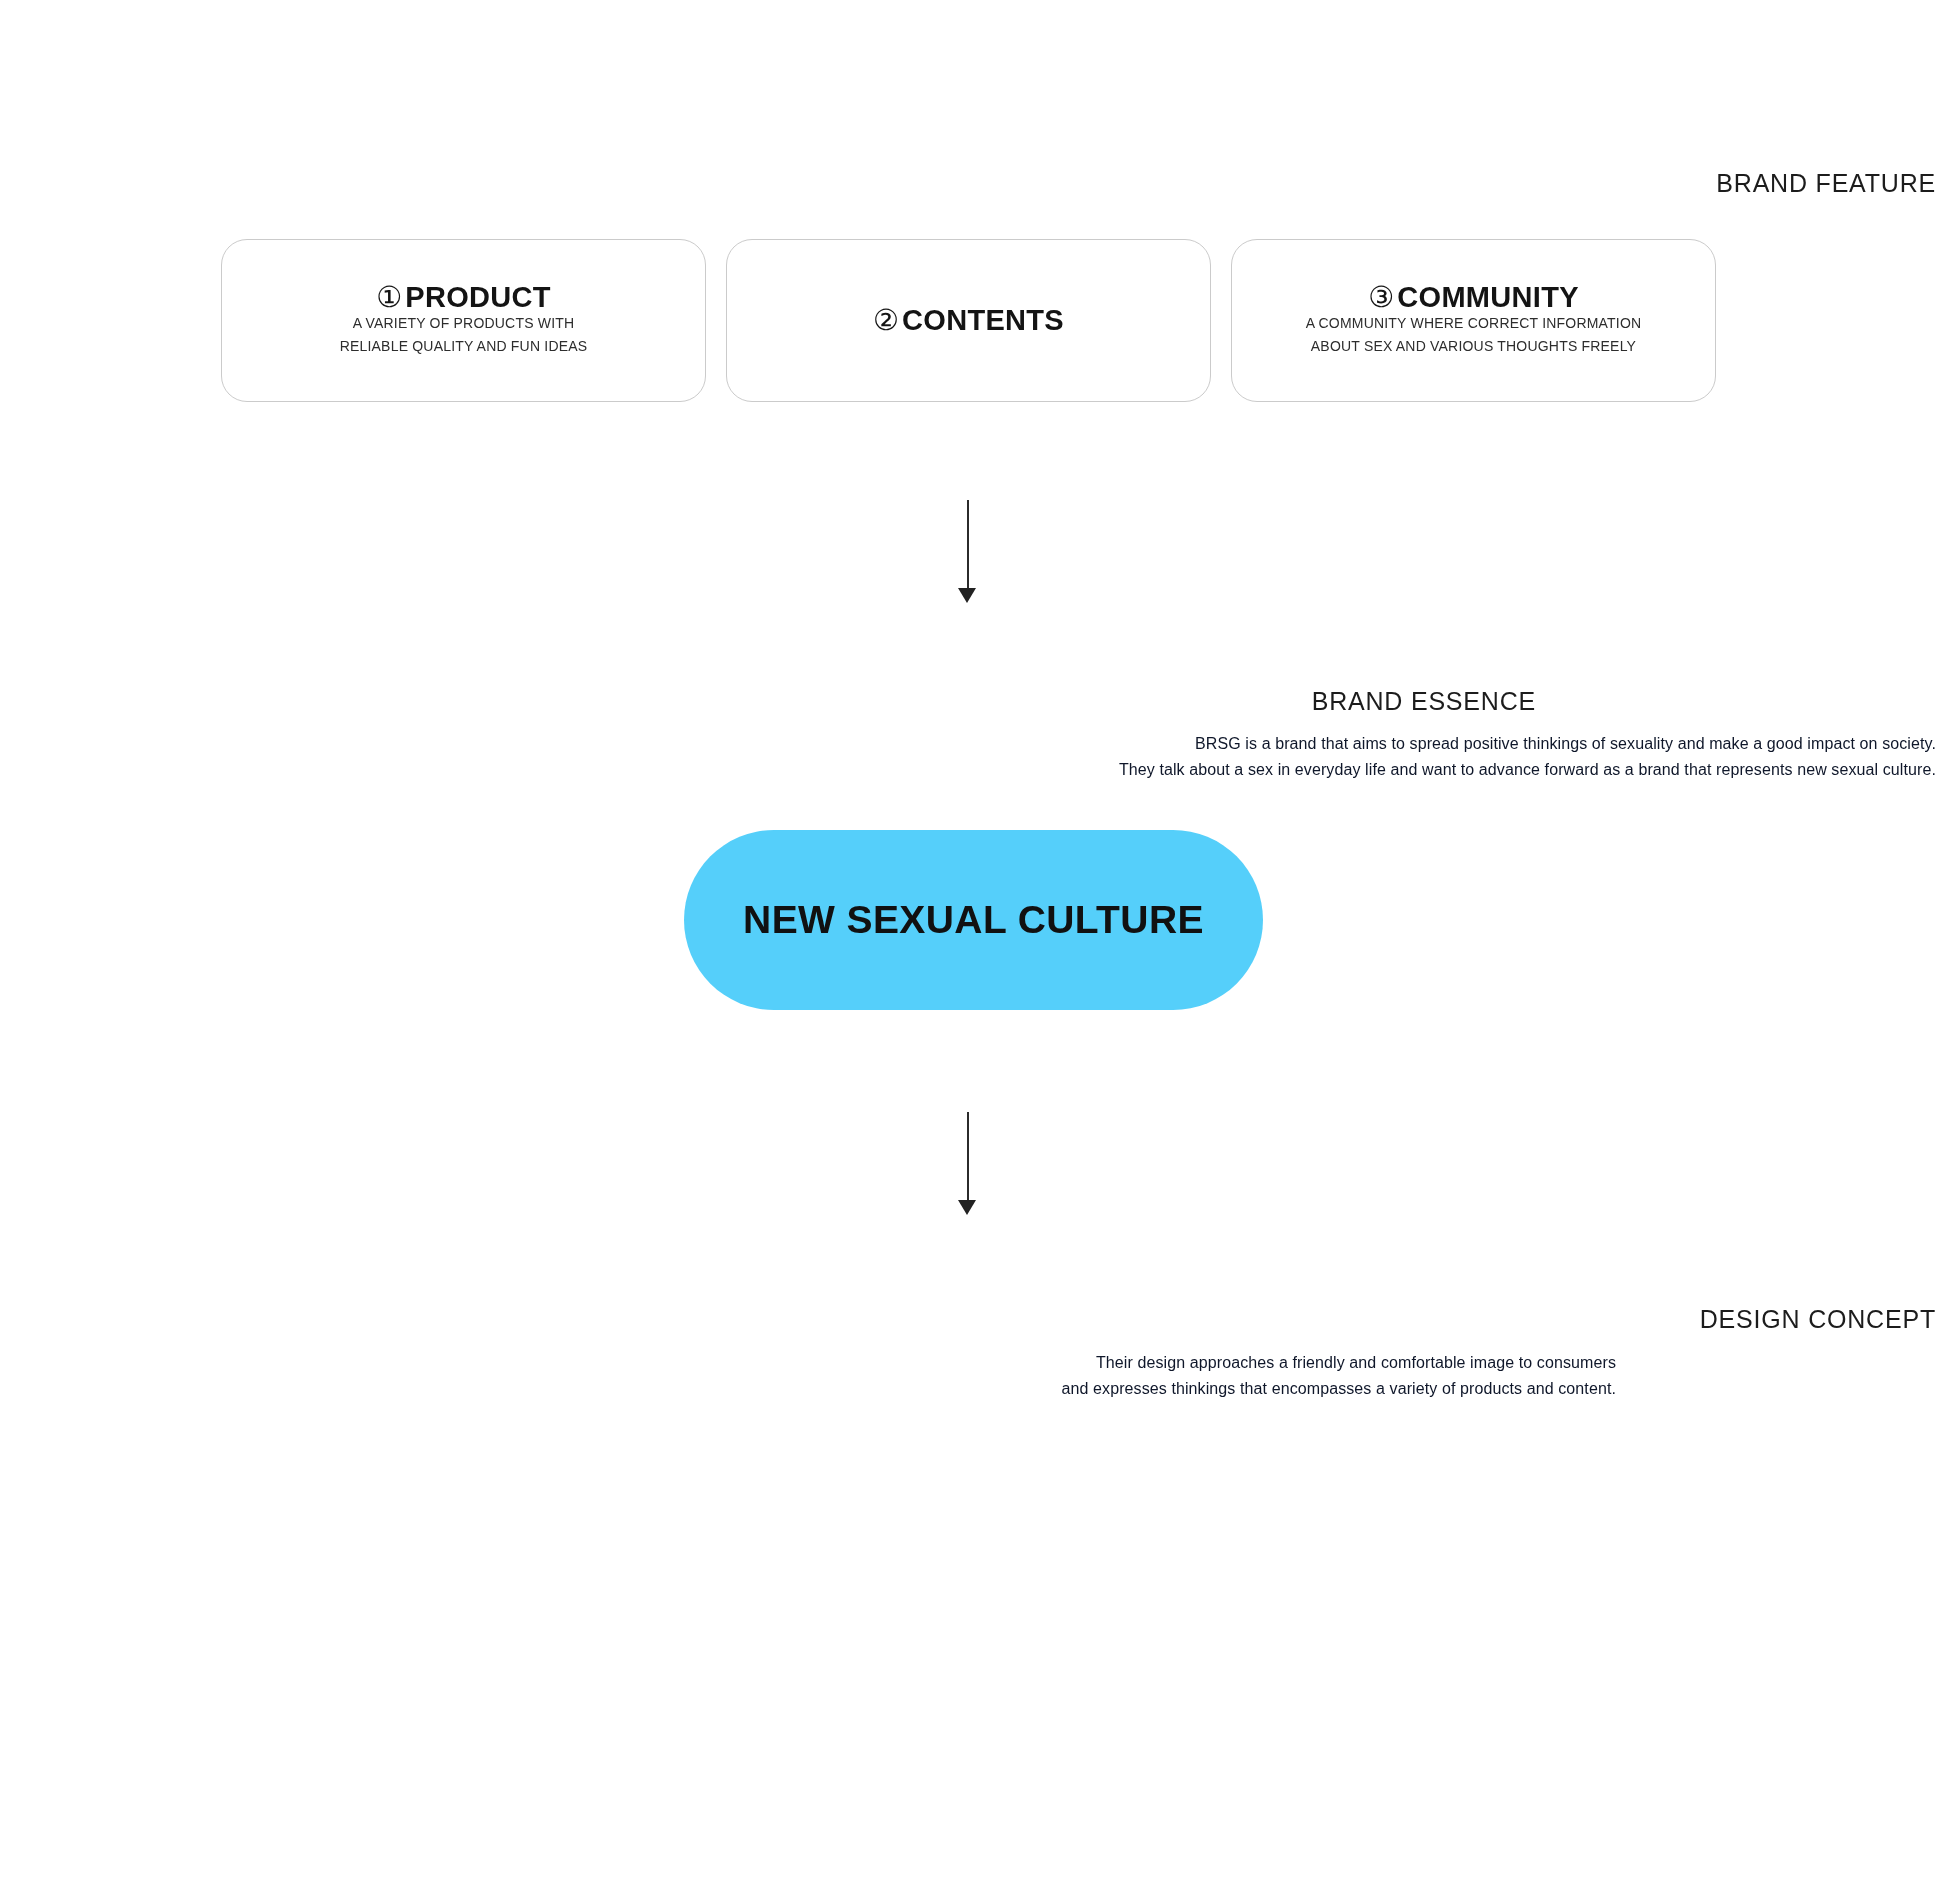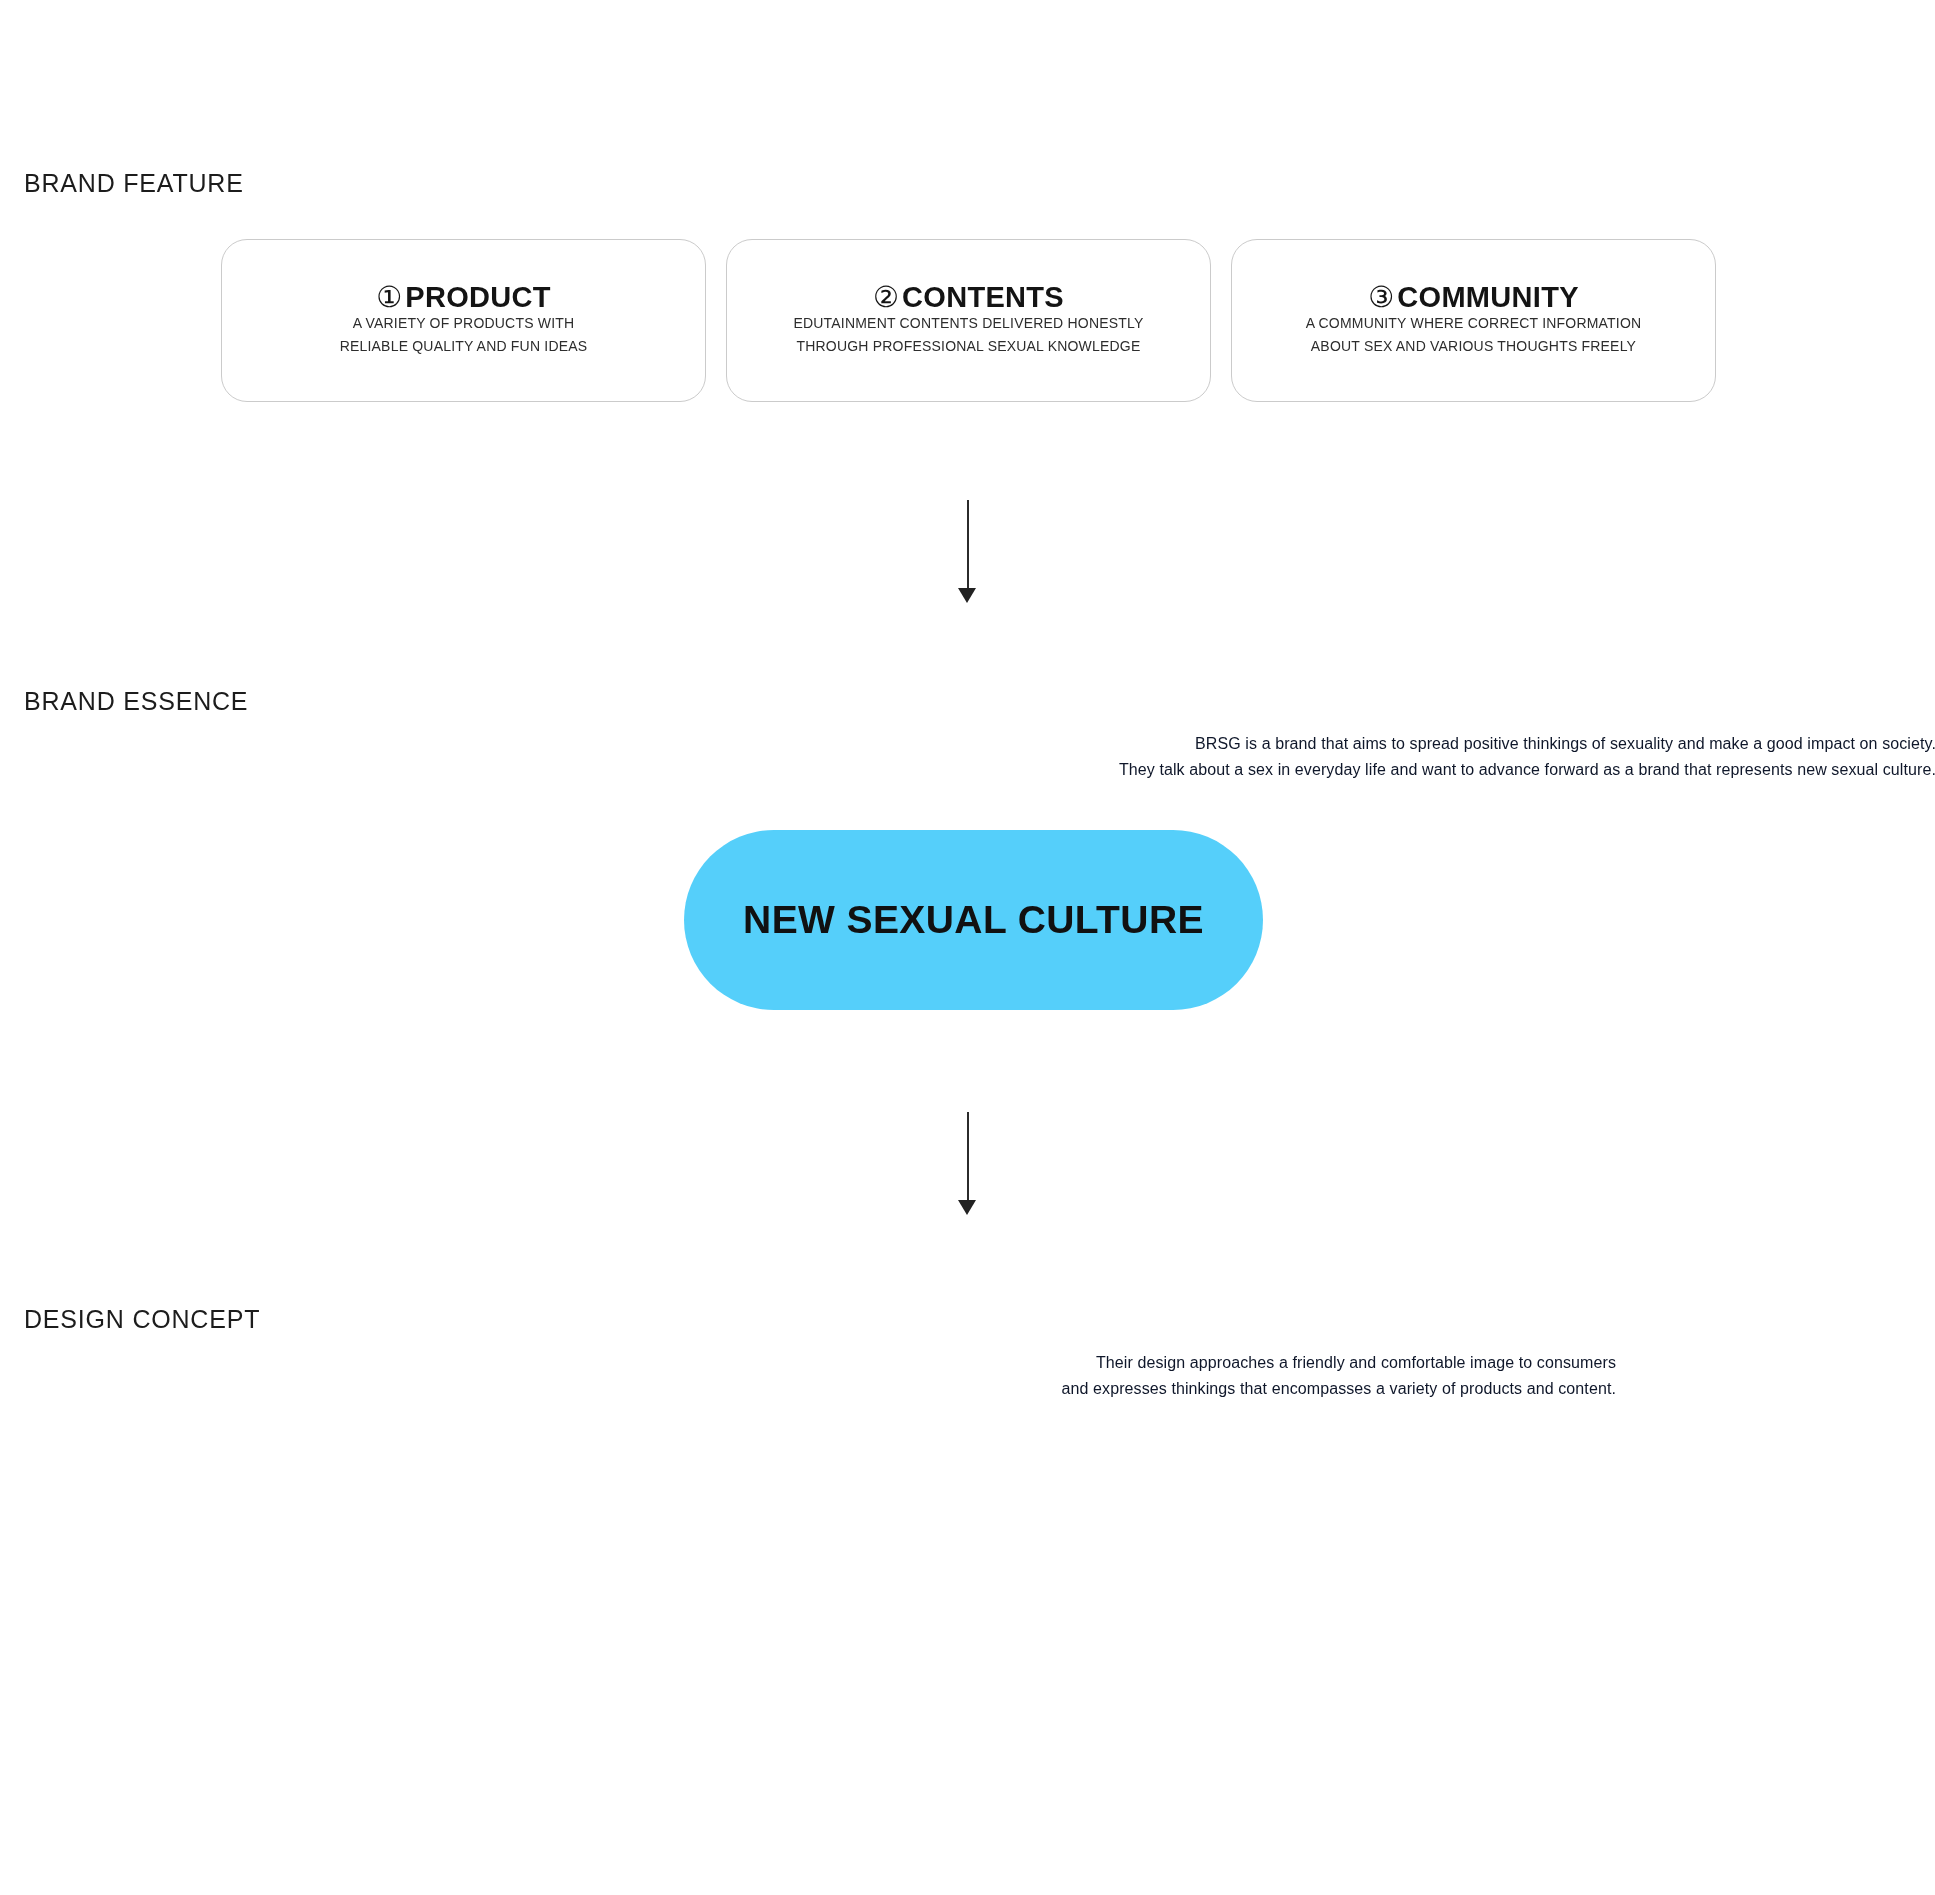--- a/index.html
+++ b/index.html
@@ -19,21 +19,21 @@
   }
 
   .board {
     position: relative;
     width: 1936px;
     height: 1896px;
   }
 
   
   .section-title {
-    text-align: left;
+    text-align: right;
     font-size: 25px;
     font-weight: 500;
     letter-spacing: 0.8px;
     color: #1c1c1c;
     padding-left: 24px;
   }
 
   .section-desc {
     text-align: right;
     font-size: 16px;
@@ -243,24 +243,20 @@
       <div class="feature-card-desc">
         <div>A VARIETY OF PRODUCTS WITH</div>
         <div>RELIABLE QUALITY AND FUN IDEAS</div>
       </div>
     </div>
 
     <div class="feature-card">
       <div class="feature-card-title">
         <span class="num">②</span><span>CONTENTS</span>
       </div>
-      <div class="feature-card-desc">
-        <div>EDUTAINMENT CONTENTS DELIVERED HONESTLY</div>
-        <div>THROUGH PROFESSIONAL SEXUAL KNOWLEDGE</div>
-      </div>
     </div>
 
     <div class="feature-card">
       <div class="feature-card-title">
         <span class="num">③</span><span>COMMUNITY</span>
       </div>
       <div class="feature-card-desc">
         <div>A COMMUNITY WHERE CORRECT INFORMATION</div>
         <div>ABOUT SEX AND VARIOUS THOUGHTS FREELY</div>
       </div>

